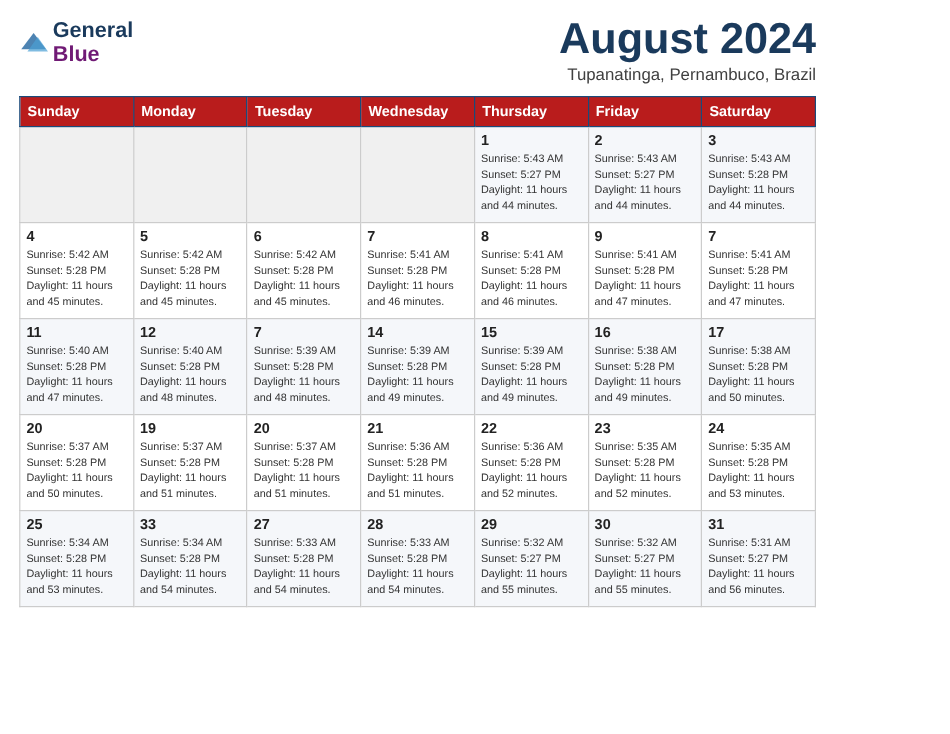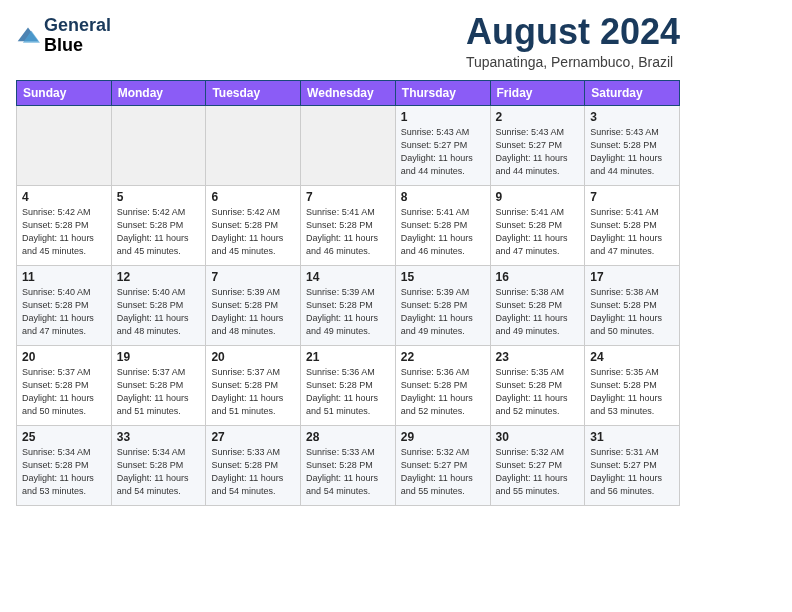--- a/index.html
+++ b/index.html
@@ -31,39 +31,40 @@
       font-size: 18px;
       font-weight: bold;
       color: #1a3a5c;
       line-height: 1.1;
     }
     .logo-icon {
       width: 24px;
       height: 24px;
     }
     .title-block {
+      text-align: right;
     }
     .calendar-title {
       font-size: 36px;
       font-weight: bold;
       color: #1a3a5c;
       line-height: 1.1;
     }
     .calendar-subtitle {
       font-size: 14px;
       color: #404040;
       margin-top: 2px;
     }
     table {
       width: 100%;
       border-collapse: collapse;
       table-layout: fixed;
     }
     thead tr th {
-      background: #8b5cf6;
+      background: #b91c1c;
       color: #fff;
       font-size: 12px;
       font-weight: bold;
       padding: 5px 6px;
       text-align: left;
       border: 1px solid #1a4a7a;
     }
     tbody tr td {
       vertical-align: top;
       border: 1px solid #ccc;
@@ -101,21 +102,21 @@
 <div class="page">
   <div class="header">
     <div class="logo">
       <svg class="logo-icon" viewBox="0 0 28 28">
         <rect x="0" y="0" width="28" height="28" fill="white"></rect>
         <polygon points="14,4 26,20 2,20" fill="#2e6da4" opacity="0.85"></polygon>
         <polygon points="18,8 28,22 8,22" fill="#4a9fd4" opacity="0.7"></polygon>
       </svg>
       <div class="logo-text">
         <div>General</div>
-        <div style="color:#000000">Blue</div>
+        <div style="color:#701a75">Blue</div>
       </div>
     </div>
     <div class="title-block">
       <div class="calendar-title">August 2024</div>
       <div class="calendar-subtitle">Tupanatinga, Pernambuco, Brazil</div>
     </div>
   </div>
 
   <table>
     <thead>

